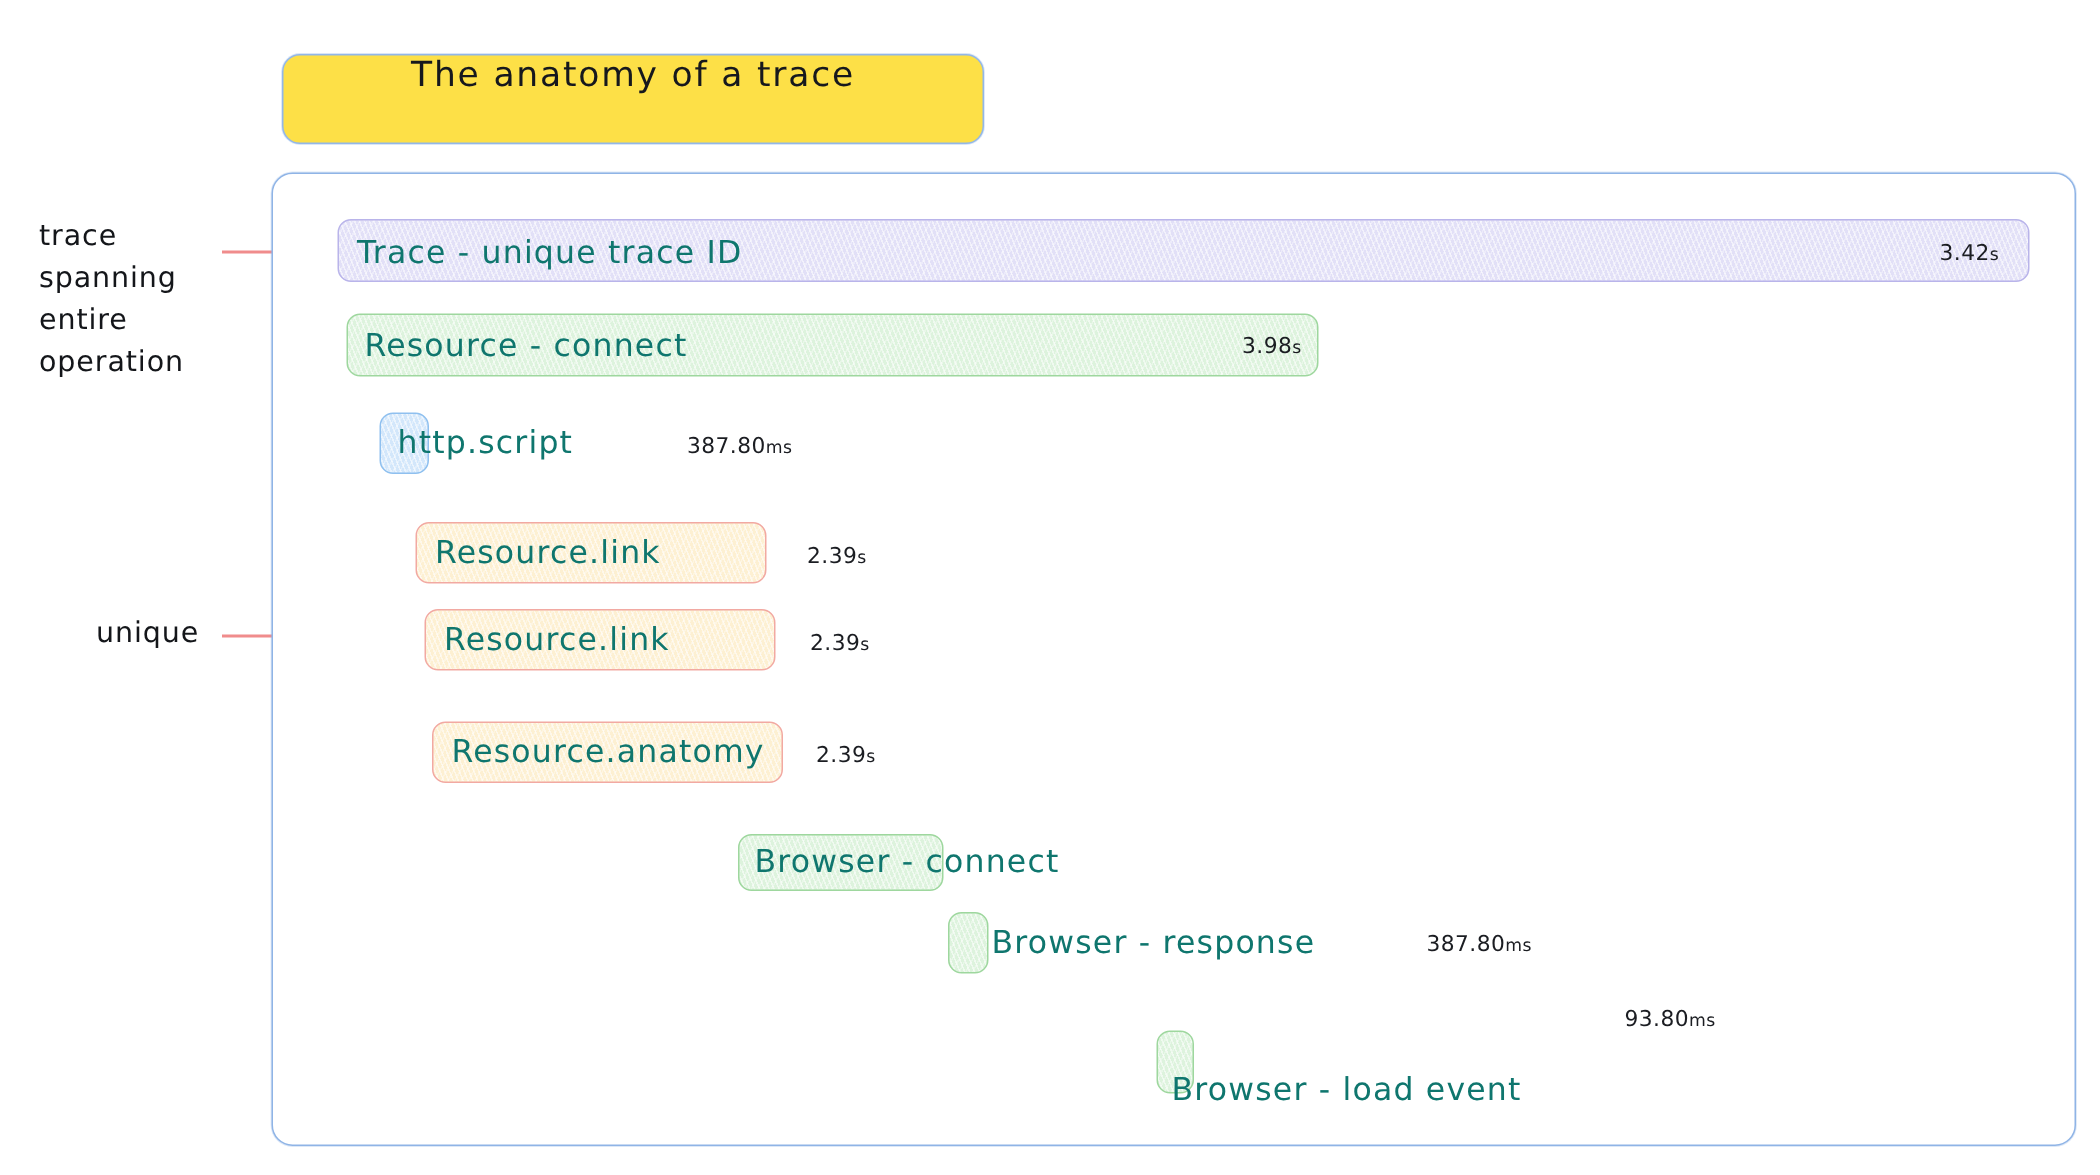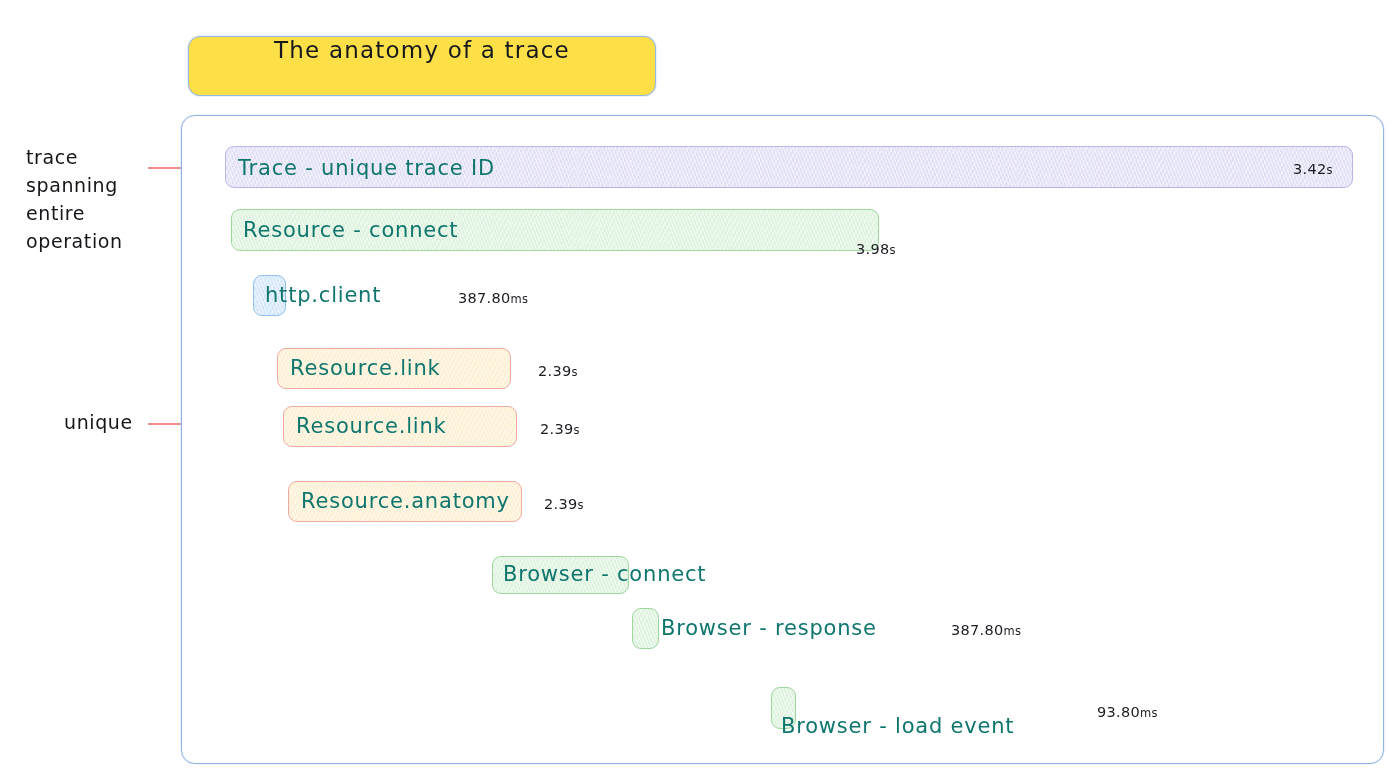--- a/index.html
+++ b/index.html
@@ -86,36 +86,36 @@
   <div class="leader v" id="spans-axis"></div>
 
   <div id="trace-container"></div>
 
   <div id="span-layer">
       <div class="bar c-trace" style="left: 225px; top: 146px; width: 1128px; height: 42px;"></div>
       <div class="bar-label hand" style="left: 238px; top: 156px;">Trace - unique trace ID</div>
       <div class="dur hand" style="left: 1293px; top: 161px;"><span>3.42</span><span class="u">s</span></div>
       <div class="bar c-green" style="left: 231px; top: 209px; width: 648px; height: 42px;"></div>
       <div class="bar-label hand" style="left: 243px; top: 218px;">Resource - connect</div>
-      <div class="dur hand" style="left: 828px; top: 241px; margin-left: 28px;"><span>3.98</span><span class="u">s</span></div>
+      <div class="dur hand" style="left: 828px; top: 223px;"><span>3.98</span><span class="u">s</span></div>
       <div class="bar c-blue" style="left: 253px; top: 275px; width: 33px; height: 41px;"></div>
-      <div class="bar-label hand" style="left: 265px; top: 283px;">http.client</div>
+      <div class="bar-label hand" style="left: 265px; top: 283px;">http.script</div>
       <div class="dur hand" style="left: 458px; top: 290px;"><span>387.80</span><span class="u">ms</span></div>
       <div class="bar c-orange" style="left: 277px; top: 348px; width: 234px; height: 41px;"></div>
       <div class="bar-label hand" style="left: 290px; top: 356px;">Resource.link</div>
       <div class="dur hand" style="left: 538px; top: 363px;"><span>2.39</span><span class="u">s</span></div>
       <div class="bar c-orange" style="left: 283px; top: 406px; width: 234px; height: 41px;"></div>
       <div class="bar-label hand" style="left: 296px; top: 414px;">Resource.link</div>
       <div class="dur hand" style="left: 540px; top: 421px;"><span>2.39</span><span class="u">s</span></div>
       <div class="bar c-orange" style="left: 288px; top: 481px; width: 234px; height: 41px;"></div>
       <div class="bar-label hand" style="left: 301px; top: 489px;">Resource.anatomy</div>
       <div class="dur hand" style="left: 544px; top: 496px;"><span>2.39</span><span class="u">s</span></div>
       <div class="bar c-green" style="left: 492px; top: 556px; width: 137px; height: 38px;"></div>
       <div class="bar-label hand" style="left: 503px; top: 562px;">Browser - connect</div>
       <div class="bar c-green" style="left: 632px; top: 608px; width: 27px; height: 41px;"></div>
       <div class="bar-label hand" style="left: 641px; top: 616px; margin-left: 20px;">Browser - response</div>
       <div class="dur hand" style="left: 951px; top: 622px;"><span>387.80</span><span class="u">ms</span></div>
       <div class="bar c-green" style="left: 771px; top: 687px; width: 25px; height: 42px;"></div>
       <div class="bar-label hand" style="left: 781px; top: 697px; margin-top: 17px;">Browser - load event</div>
-      <div class="dur hand" style="left: 1083px; top: 704px; margin-left: 14px;"><span>93.80</span><span class="u">ms</span></div>
+      <div class="dur hand" style="left: 1083px; top: 672px;"><span>93.80</span><span class="u">ms</span></div>
     </div>
 
 </div>
 
 </body></html>

